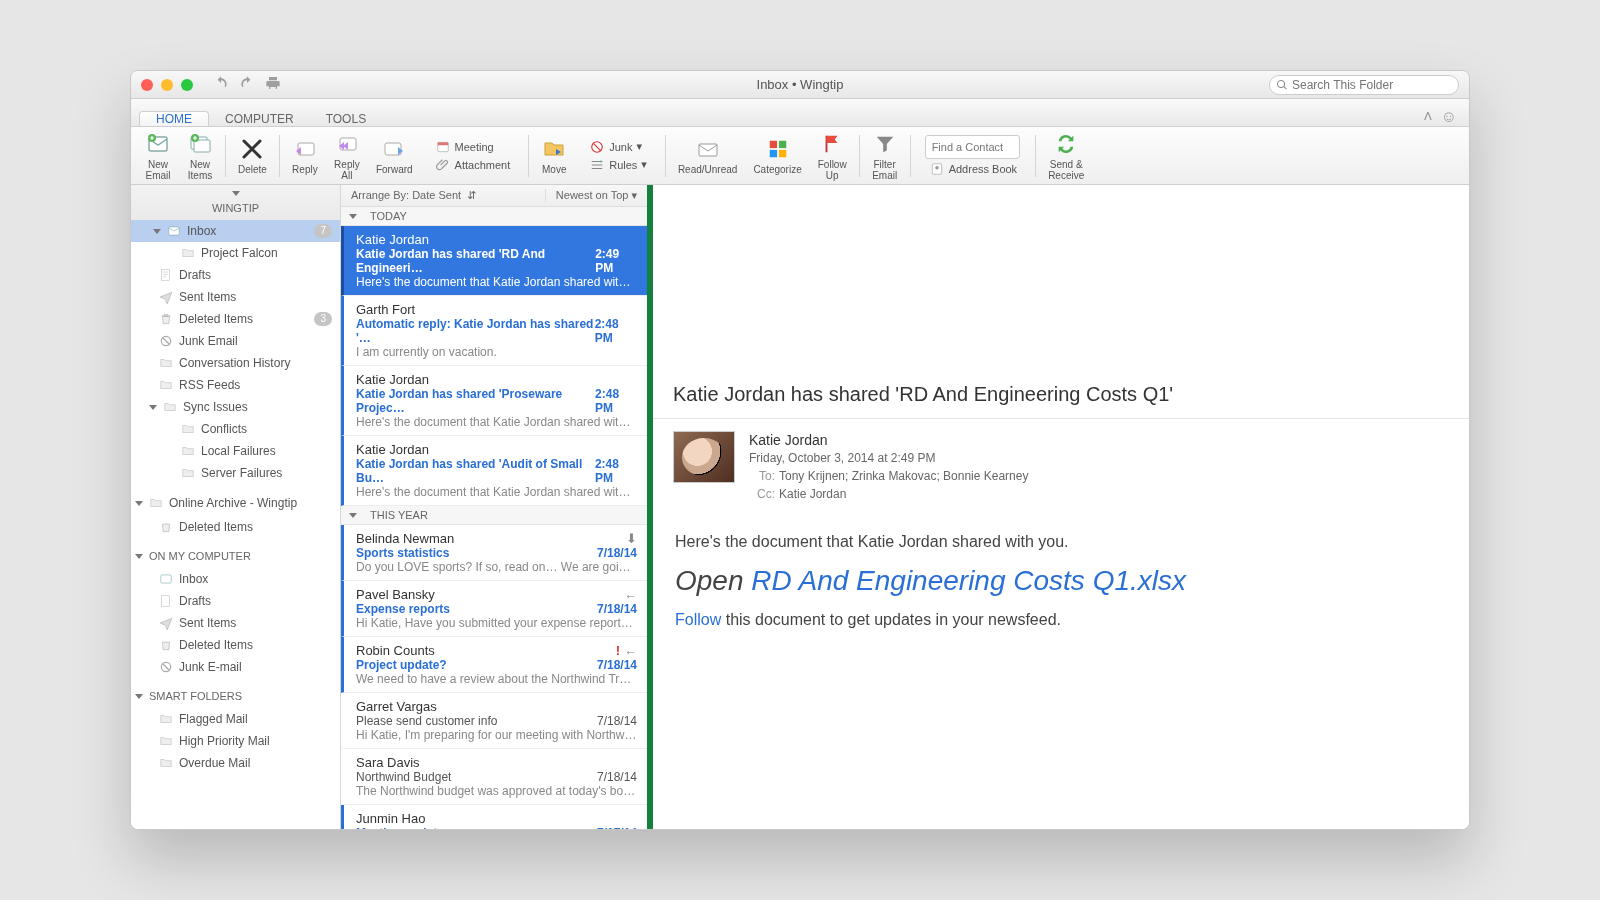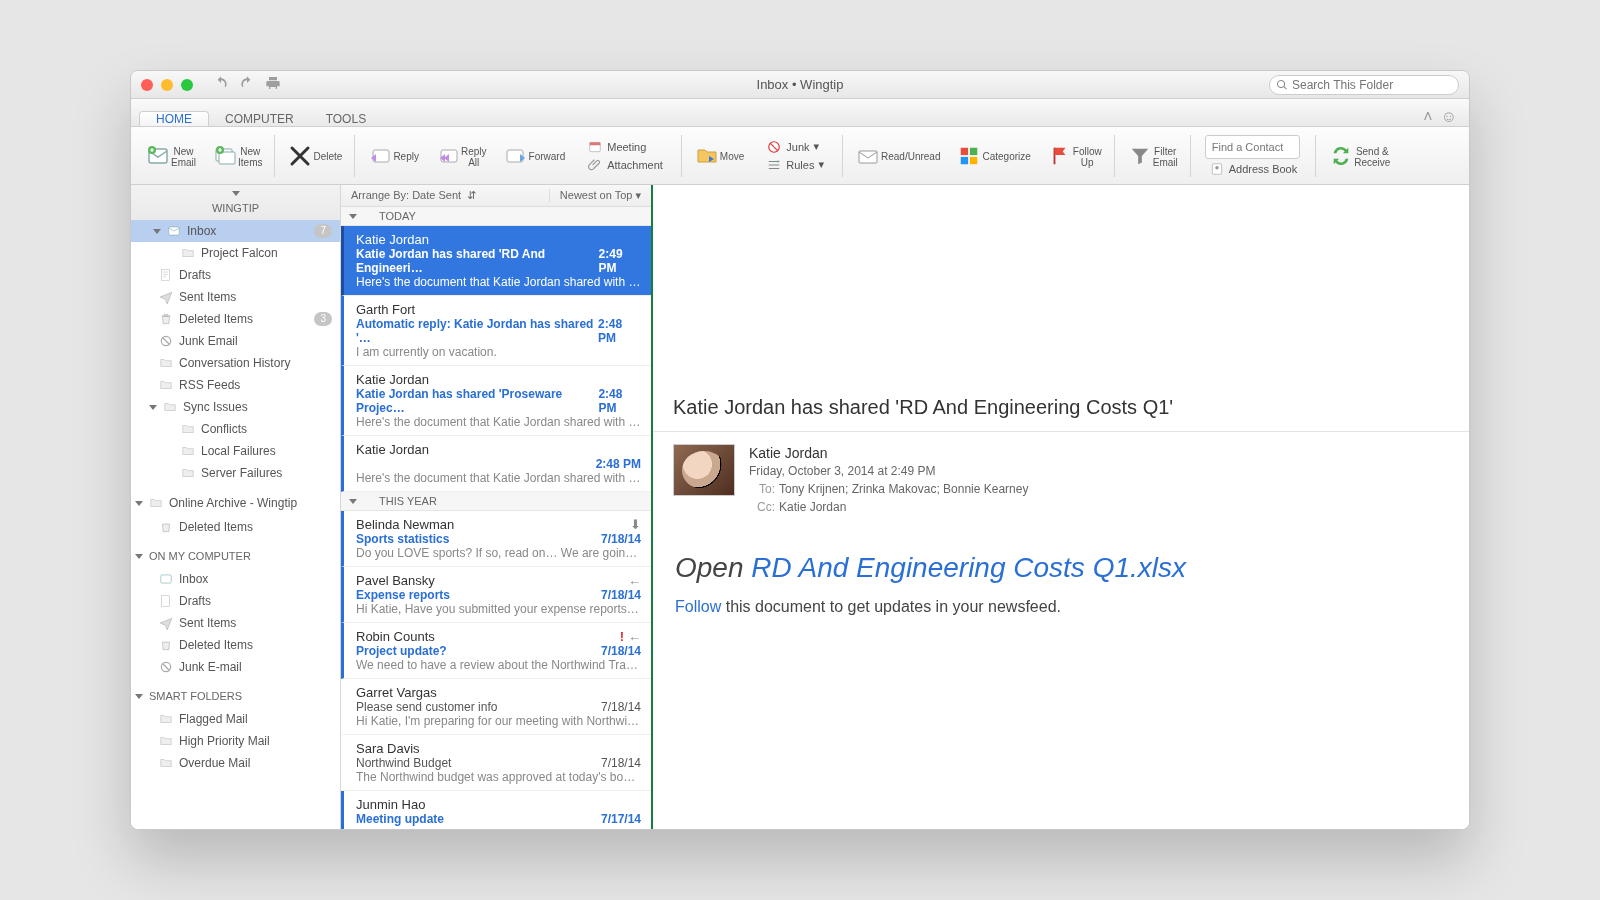--- a/index.html
+++ b/index.html
@@ -24,44 +24,44 @@
   .search input{border:none;outline:none;flex:1;font-size:12px;}
   
   .tabstrip { height:28px; background:linear-gradient(#fafafa,#e9e9e9); border-bottom:1px solid #cfcfcf; display:flex; align-items:flex-end; padding-left:8px;}
   .tab {font-size:12px; color:#666; padding:0 16px; cursor:pointer;}
   .tab.active {color:#2a6fd6; background:linear-gradient(#fff,#f4f4f4); border:1px solid #cfcfcf; border-bottom:none; border-radius:4px 4px 0 0;}
   .tabstrip .right{margin-left:auto;display:flex;align-items:center;gap:8px;padding-right:12px;color:#999;}
   
   .ribbon {height:58px; background:linear-gradient(#fdfdfd,#efefef); border-bottom:1px solid #cfcfcf; display:flex; align-items:center; padding:0 8px; gap:4px;}
   .rgrp {display:flex; flex-direction:column; align-items:center; justify-content:center; padding:0 8px; height:100%; position:relative;}
   .rgrp.stack{flex-direction:column; gap:2px; align-items:flex-start; justify-content:center;}
-  .rbtncol{display:flex;flex-direction:row;align-items:center;justify-content:center;padding:0 6px;cursor:pointer;}
+  .rbtncol{display:flex;flex-direction:column;align-items:center;justify-content:center;padding:0 6px;cursor:pointer;}
   .rlbl{font-size:10px;color:#555;text-align:center;line-height:11px;margin-top:2px;}
   .rsep{width:1px;height:42px;background:#d5d5d5;margin:0 2px;}
   .ricon{width:26px;height:26px;display:flex;align-items:center;justify-content:center;position:relative;}
   .smallrow{display:flex;align-items:center;gap:4px;font-size:11px;color:#555;cursor:pointer;padding:1px 4px;}
   .contactbox{border:1px solid #ccc;background:#fff;height:24px;width:95px;font-size:11px;color:#777;display:flex;align-items:center;padding:0 6px;border-radius:3px;}
   
   .body{flex:1; display:flex; min-height:0;}
   .sidebar{width:210px; border-right:1px solid #d6d6d6; background:#fff; overflow:auto; font-size:12px; color:#555;}
   .shdr{display:flex;align-items:center;gap:6px;padding:6px 8px;font-size:11px;color:#666;}
   .shdr.top{background:linear-gradient(#f2f2f2,#eaeaea);flex-direction:column;}
   .tri{display:inline-block;width:0;height:0;border-left:4px solid transparent;border-right:4px solid transparent;border-top:5px solid #777;}
   .node{display:flex;align-items:center;gap:6px;padding:4px 8px 4px 28px;cursor:pointer;}
   .node.d2{padding-left:50px;}
   .node.sel{background:#b9cff0;}
   .badge{margin-left:auto;background:#c5c5c5;color:#fff;border-radius:9px;font-size:10px;padding:0 6px;line-height:14px;}
   .fico{width:14px;height:14px;flex-shrink:0;}
   
-  .mlist{width:312px;border-right:2px solid #15803d;background:#fff;display:flex;flex-direction:column;min-height:0;}
+  .mlist{width:312px;border-right:6px solid #15803d;background:#fff;display:flex;flex-direction:column;min-height:0;}
   .mheader{height:22px;background:linear-gradient(#f7f7f7,#eee);border-bottom:1px solid #ddd;display:flex;font-size:11px;color:#666;align-items:center;}
   .mheader .a{flex:1;padding-left:10px;}
   .mheader .b{padding:0 10px;border-left:1px solid #ddd;}
   .mbody{flex:1;overflow:auto;}
-  .ghdr{font-size:11px;color:#666;background:#f6f6f6;border-bottom:1px solid #e6e6e6;padding:3px 8px;display:flex;align-items:center;gap:22px;}
+  .ghdr{font-size:11px;color:#666;background:#f6f6f6;border-bottom:1px solid #e6e6e6;padding:3px 8px;display:flex;align-items:center;gap:13px;}
   .msg{border-bottom:1px solid #eee;border-left:3px solid #2a6fd6;padding:6px 10px 6px 12px;cursor:pointer;}
   .msg.noind{border-left-color:transparent;}
   .msg .from{font-size:13px;color:#333;display:flex;align-items:center;}
   .msg .from .mic{margin-left:auto;display:flex;gap:4px;color:#888;}
   .msg .subj{font-size:12px;color:#2a6fd6;font-weight:600;display:flex;}
   .msg .subj .time{margin-left:auto;color:#2a6fd6;font-weight:600;}
   .msg.noind .subj,.msg.noind .subj .time{color:#555;font-weight:400;}
   .msg .prev{font-size:12px;color:#888;white-space:nowrap;overflow:hidden;text-overflow:ellipsis;}
   .msg.sel{background:#3277e0;border-left-color:#1b4ea3;}
   .msg.sel .from,.msg.sel .subj,.msg.sel .subj .time,.msg.sel .prev{color:#fff;}
@@ -489,20 +489,21 @@
                 <span class="time">2:48 PM</span>
               </div>
     <div class="prev">Here's the document that Katie Jordan shared with you…</div>
   </div>
             <div class="msg  ">
     <div class="from">
                 <span>Katie Jordan</span>
                 <span class="mic"></span>
               </div>
     <div class="subj">
+                <span>Katie Jordan has shared 'Audit of Small Bu…</span>
                 <span class="time">2:48 PM</span>
               </div>
     <div class="prev">Here's the document that Katie Jordan shared with you…</div>
   </div>
           </div>
         <div class="ghdr">
             <span class="tri"></span>
             <span>THIS YEAR</span>
           </div>
         <div id="year-msgs">
@@ -588,18 +589,19 @@
       <div class="rhead">
         <div class="avatar"></div>
         <div class="meta">
           <div class="nm">Katie Jordan</div>
           <div>Friday, October 3, 2014 at 2:49 PM</div>
           <div><span class="lab">To:</span><span>Tony Krijnen;   Zrinka Makovac;   Bonnie Kearney</span></div>
           <div><span class="lab">Cc:</span><span>Katie Jordan</span></div>
         </div>
       </div>
       <div class="rcontent">
+        <p>Here's the document that Katie Jordan shared with you.</p>
         <p class="big"><span>Open </span><span class="link">RD And Engineering Costs Q1.xlsx</span></p>
         <p><span class="link">Follow</span><span> this document to get updates in your newsfeed.</span></p>
       </div>
     </div>
   </div>
 </div>
 
 </body></html>

